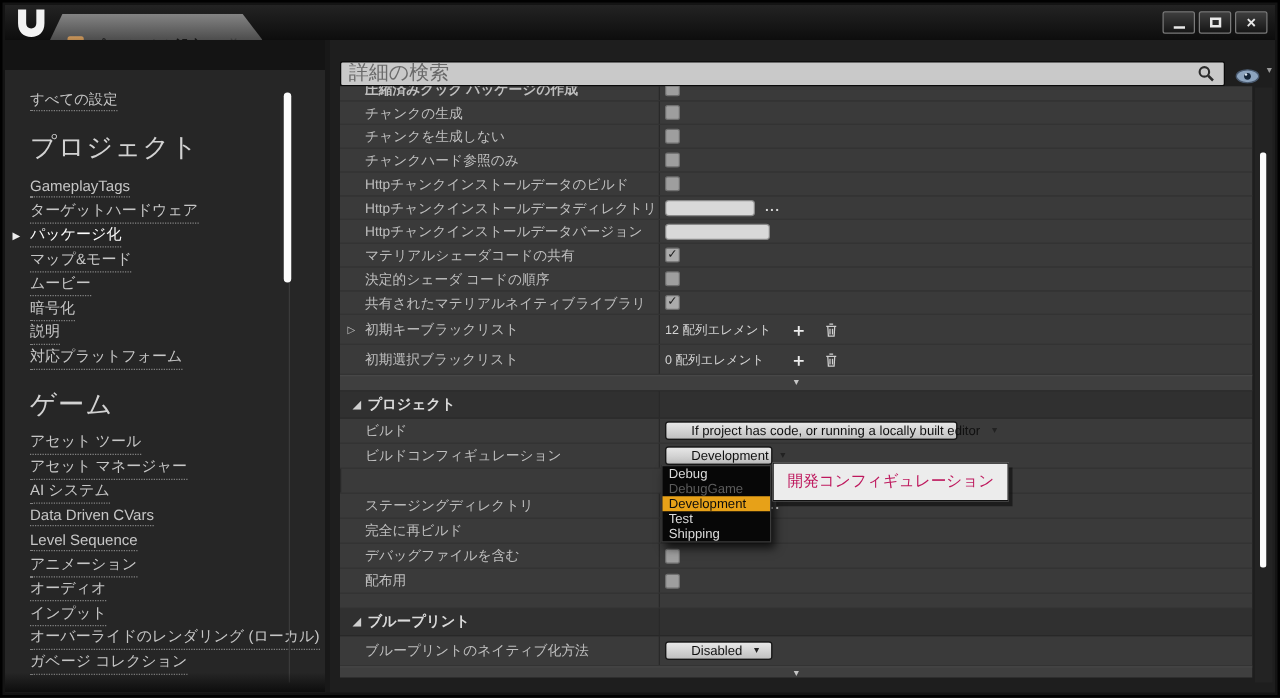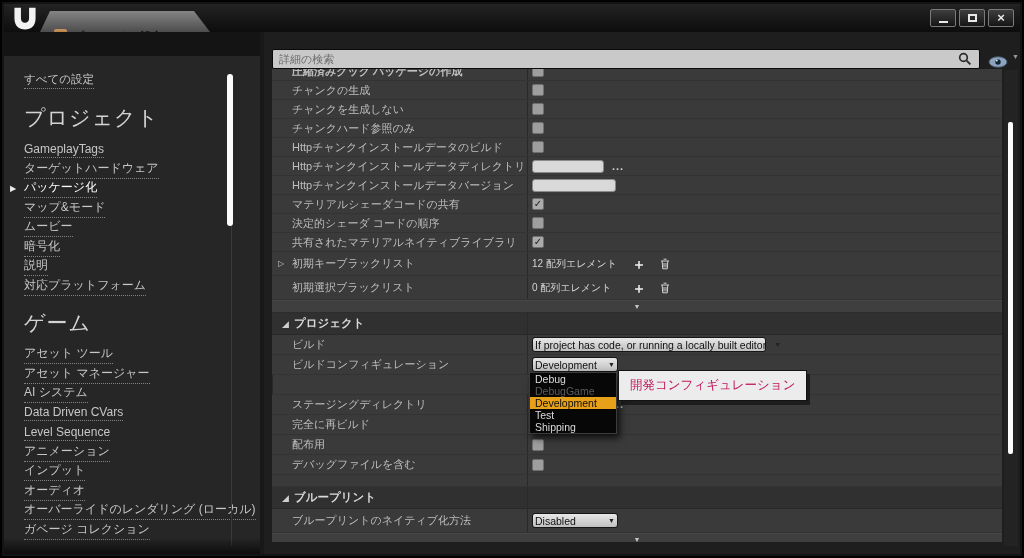--- a/index.html
+++ b/index.html
@@ -30,21 +30,21 @@
   .side-item .lbl{font-size:12px;color:#c6c6c6;border-bottom:1px dotted #828282;padding-bottom:1px;white-space:nowrap;}
   .side-item.selected .lbl{color:#fff;}
   .side-item .marker{position:absolute;left:-14px;font-size:8px;color:#ededed;}
   .side-heading{font-size:21px;color:#d2d2d2;margin:13px 0 8px 0;letter-spacing:1px;white-space:nowrap;}
   .side-track{position:absolute;top:32px;bottom:8px;left:227px;width:1px;background:#3a3a3a;}
   .side-thumb{position:absolute;left:223px;top:18px;width:6px;height:152px;background:#fbfbfb;border-radius:3px;}
 
   
   .main{position:absolute;left:262px;top:30px;right:2px;bottom:2px;background:#1e1e1e;}
   .vdiv{position:absolute;left:258px;top:30px;width:4px;bottom:2px;background:#181818;}
-  .search-input{position:absolute;left:8px;top:17px;width:708px;height:20px;background:#c9c9c9;border:1px solid #0a0a0a;border-radius:2px;box-sizing:border-box;color:#444;font-size:11px;padding:0 24px 0 6px;outline:none;font-family:inherit;}
+  .search-input{position:absolute;left:8px;top:17px;width:708px;height:20px;background:#c9c9c9;border:1px solid #0a0a0a;border-radius:2px;box-sizing:border-box;color:#444;font-size:16px;padding:0 24px 0 6px;outline:none;font-family:inherit;}
   .search-input::placeholder{color:#6a6a6a;}
   .mag{position:absolute;left:694px;top:20px;}
   .eye{position:absolute;left:724px;top:22px;}
   .eye-caret{position:absolute;left:748px;top:21px;font-size:7px;color:#9a9a9a;}
 
   .rows{position:absolute;left:8px;top:37px;width:730px;height:473px;overflow:hidden;}
   .scroll-track{position:absolute;left:740px;top:38px;width:14px;height:476px;background:#232323;}
   .scroll-thumb{position:absolute;left:744px;top:90px;width:5px;height:332px;background:#fdfdfd;border-radius:2px;}
 
   .row{display:flex;background:#3a3a3a;border-bottom:1px solid #333;height:19px;box-sizing:border-box;}
@@ -58,21 +58,21 @@
   .hdr{display:flex;background:#303030;border-bottom:1px solid #282828;height:22px;box-sizing:border-box;}
   .hdr .cell-label{padding-left:10px;font-weight:bold;color:#dadada;font-size:11.5px;}
   .hdr .tri{font-size:9px;color:#cfcfcf;margin-right:5px;}
   .sep{height:13px;background:#3f3f3f;border-top:1px solid #474747;border-bottom:1px solid #2d2d2d;display:flex;align-items:center;justify-content:center;font-size:7px;color:#c6c6c6;box-sizing:border-box;}
 
   .cb{width:12px;height:12px;background:#9e9e9e;border:1px solid #6f6f6f;border-radius:2px;box-sizing:border-box;display:flex;align-items:center;justify-content:center;font-size:10px;color:#1b1b1b;line-height:1;flex:none;}
   .cb.on{background:#ababab;}
   .tfield{height:13px;background:#d9d9d9;border:1px solid #8a8a8a;border-radius:3px;box-sizing:border-box;flex:none;}
   .w72{width:72px;} .w84{width:84px;}
   .ellipsis{color:#d6d6d6;font-size:11px;font-weight:bold;letter-spacing:1px;margin-left:8px;line-height:1;}
-  .combo{height:15px;background:linear-gradient(#e8e8e8,#c0c0c0);border:1px solid #161616;border-radius:3px;display:flex;align-items:center;padding:0 2px;font-size:10.5px;color:#101010;box-sizing:border-box;white-space:nowrap;}
+  .combo{height:15px;background:linear-gradient(#e8e8e8,#c0c0c0);border:1px solid #161616;border-radius:3px;display:flex;align-items:center;padding:0 20px;font-size:10.5px;color:#101010;box-sizing:border-box;white-space:nowrap;}
   .combo .caret{font-size:7px;color:#222;margin-left:auto;padding-left:8px;}
   .combo.wide{width:234px;} .combo.std{width:86px;}
   .arr-count{color:#d3d3d3;font-size:10px;width:96px;flex:none;}
   .plusbtn{color:#ececec;font-size:14px;font-weight:bold;line-height:1;margin-left:4px;}
   .trashbtn{margin-left:14px;display:flex;align-items:center;}
 
   .menu{position:absolute;left:1px;top:17px;width:86px;background:#070707;border:1px solid #3c3c3c;z-index:40;box-shadow:3px 4px 7px rgba(0,0,0,.75);}
   .menu-item{height:12px;line-height:12px;font-size:10.5px;padding:0 5px;color:#dcdcdc;white-space:nowrap;}
   .menu-item.disabled{color:#5c5c5c;}
   .menu-item.selected{background:#e7a118;color:#0c0c0c;}
@@ -158,24 +158,24 @@
           <div class="side-item">
             <span class="lbl">Data Driven CVars</span>
           </div>
           <div class="side-item">
             <span class="lbl">Level Sequence</span>
           </div>
           <div class="side-item">
             <span class="lbl">アニメーション</span>
           </div>
           <div class="side-item">
+            <span class="lbl">オーディオ</span>
+          </div>
+          <div class="side-item">
             <span class="lbl">インプット</span>
-          </div>
-          <div class="side-item">
-            <span class="lbl">オーディオ</span>
           </div>
           <div class="side-item">
             <span class="lbl">オーバーライドのレンダリング (ローカル)</span>
           </div>
           <div class="side-item">
             <span class="lbl">ガベージ コレクション</span>
           </div>
         </div>
     </div>
     <div class="side-track"></div>
@@ -367,29 +367,29 @@
         <div class="row m">
           <div class="cell-label">
             <span>完全に再ビルド</span>
           </div>
           <div class="cell-value">
             <div class="cb"></div>
           </div>
         </div>
         <div class="row m">
           <div class="cell-label">
+            <span>デバッグファイルを含む</span>
+          </div>
+          <div class="cell-value">
+            <div class="cb"></div>
+          </div>
+        </div>
+        <div class="row m">
+          <div class="cell-label">
             <span>配布用</span>
-          </div>
-          <div class="cell-value">
-            <div class="cb"></div>
-          </div>
-        </div>
-        <div class="row m">
-          <div class="cell-label">
-            <span>デバッグファイルを含む</span>
           </div>
           <div class="cell-value">
             <div class="cb"></div>
           </div>
         </div>
         <div class="row sp">
           <div class="cell-label"></div>
           <div class="cell-value"></div>
         </div>
         <div class="hdr">

